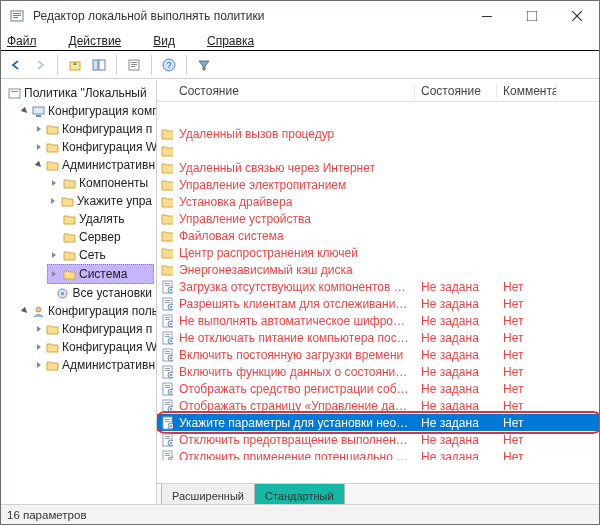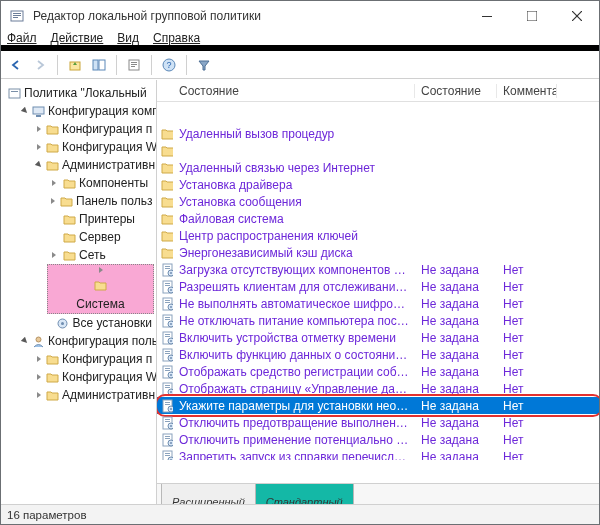--- a/index.html
+++ b/index.html
@@ -32,24 +32,24 @@
   .titlebar .winbtn {
     width: 45px; height: 30px; display: flex; align-items: center; justify-content: center;
     color: #555;
   }
   
   .menubar {
     height: 20px;
     display: flex;
     align-items: center;
     padding: 0 6px;
-    gap: 14px;
+    gap: 32px;
     font-size: 12px;
     color: #222;
-    border-bottom: 6px solid #000000;
+    border-bottom: 1px solid #000000;
   }
   .menubar span { cursor: default; }
   .menubar .mnemonic { text-decoration: underline; }
   
   .toolbar {
     height: 28px;
     display: flex;
     align-items: center;
     padding: 0 4px;
     gap: 2px;
@@ -74,21 +74,21 @@
     overflow: hidden;
     padding: 4px 2px;
     font-size: 12px;
     color: #222;
     background: #fff;
   }
   .tree ul { list-style: none; margin: 0; padding-left: 14px; }
   .tree > ul { padding-left: 2px; }
   .tree li { white-space: nowrap; line-height: 18px; }
   .tree .row { display: flex; align-items: center; gap: 3px; padding: 0 2px; }
-  .tree .row.sel { background: #f9a8d4; border: 1px dotted #888; padding: 0 1px; flex-direction: column;}
+  .tree .row.sel { background: #c4b5fd; border: 1px dotted #888; padding: 0 1px;}
   .twisty { width: 10px; height: 10px; display: inline-flex; align-items: center; justify-content: center; color: #5a5a5a; }
   .tree .icon { width: 14px; height: 14px; display: inline-flex; align-items: center; justify-content: center; }
   
   .list-pane {
     flex: 1;
     display: flex;
     flex-direction: column;
     overflow: hidden;
     gap: 23px;
   }
@@ -110,21 +110,21 @@
   .list-body {
     flex: 1;
     overflow-y: scroll;
     overflow-x: hidden;
   }
   .list-row {
     display: flex;
     align-items: center;
     height: 17px;
     font-size: 12px;
-    color: #6d28d9;
+    color: #ef4444;
     position: relative;
   }
   .list-row.sel { background: #0078d7; color: #fff; }
   .list-row .cell {
     padding: 0 6px;
     overflow: hidden;
     text-overflow: ellipsis;
     white-space: nowrap;
   }
   .list-row .rowicon {
@@ -147,29 +147,28 @@
   .list-tabs {
     height: 21px;
     display: flex;
     align-items: flex-start;
     padding-left: 4px;
     border-top: 1px solid #d0d0d0;
     background: #f7f7f7;
     font-size: 11px;
   }
   .list-tabs .tab {
-    padding: 12px 10px;
+    padding: 6px 10px;
     border: 1px solid #b8b8b8;
     border-top: none;
     background: #efefef;
     margin-right: -1px;
     border-bottom-left-radius: 3px;
     border-bottom-right-radius: 3px;
     color: #333;
-    font-style: italic;
   }
   .list-tabs .tab.active { background: #14b8a6; }
   
   .statusbar {
     height: 20px;
     border-top: 1px solid #d0d0d0;
     display: flex;
     align-items: center;
     padding: 0 6px;
     font-size: 11.5px;
@@ -194,21 +193,21 @@
 
 <div class="titlebar">
   <span class="app-icon">
     <svg width="14" height="14">
         <rect x="1" y="2" width="12" height="10" fill="#fff" stroke="#6b7d99" stroke-width="1"></rect>
         <rect x="3" y="4" width="8" height="1" fill="#6b7d99"></rect>
         <rect x="3" y="6" width="8" height="1" fill="#6b7d99"></rect>
         <rect x="3" y="8" width="5" height="1" fill="#6b7d99"></rect>
       </svg>
   </span>
-  <span class="title">Редактор локальной групповой политики</span>
+  <span class="title">Редактор локальной выполнять политики</span>
   <div class="winbtn">
       <svg width="10" height="10">
         <rect x="0" y="5" width="10" height="1" fill="#333"></rect>
       </svg>
     </div>
   <div class="winbtn">
       <svg width="10" height="10">
         <rect x="0" y="0" width="10" height="10" fill="none" stroke="#333" stroke-width="1"></rect>
       </svg>
     </div>
@@ -371,32 +370,32 @@
                         <span class="twisty">
                           <svg width="8" height="8">
                             <path d="M2 1 L6 4 L2 7 Z" fill="#8a8a8a"></path>
                           </svg>
                         </span>
                         <span class="icon">
                           <svg width="13" height="11">
                             <path d="M1 2 L5 2 L6 3 L12 3 L12 10 L1 10 Z" fill="#f8dd90" stroke="#cfa947"></path>
                           </svg>
                         </span>
-                        <span>Панель польз</span>
+                        <span>Укажите упра</span>
                       </div>
                     </li>
                   <li>
                       <div class="row">
                         <span class="twisty" style="visibility:hidden">·</span>
                         <span class="icon">
                           <svg width="13" height="11">
                             <path d="M1 2 L5 2 L6 3 L12 3 L12 10 L1 10 Z" fill="#f8dd90" stroke="#cfa947"></path>
                           </svg>
                         </span>
-                        <span>Принтеры</span>
+                        <span>Удалять</span>
                       </div>
                     </li>
                   <li>
                       <div class="row">
                         <span class="twisty" style="visibility:hidden">·</span>
                         <span class="icon">
                           <svg width="13" height="11">
                             <path d="M1 2 L5 2 L6 3 L12 3 L12 10 L1 10 Z" fill="#f8dd90" stroke="#cfa947"></path>
                           </svg>
                         </span>
@@ -552,31 +551,41 @@
           <span class="cell col-name" style="width:242px">Удаленный связью через Интернет</span>
           <span class="cell col-state"></span>
           <span class="cell col-comment"></span>
         </div>
         <div class="list-row">
           <span class="rowicon">
             <svg width="14" height="12">
               <path d="M1 2 L5 2 L6 3 L13 3 L13 11 L1 11 Z" fill="#f8dd90" stroke="#cfa947"></path>
             </svg>
           </span>
+          <span class="cell col-name" style="width:242px">Управление электропитанием</span>
+          <span class="cell col-state"></span>
+          <span class="cell col-comment"></span>
+        </div>
+        <div class="list-row">
+          <span class="rowicon">
+            <svg width="14" height="12">
+              <path d="M1 2 L5 2 L6 3 L13 3 L13 11 L1 11 Z" fill="#f8dd90" stroke="#cfa947"></path>
+            </svg>
+          </span>
           <span class="cell col-name" style="width:242px">Установка драйвера</span>
           <span class="cell col-state"></span>
           <span class="cell col-comment"></span>
         </div>
         <div class="list-row">
           <span class="rowicon">
             <svg width="14" height="12">
               <path d="M1 2 L5 2 L6 3 L13 3 L13 11 L1 11 Z" fill="#f8dd90" stroke="#cfa947"></path>
             </svg>
           </span>
-          <span class="cell col-name" style="width:242px">Установка сообщения</span>
+          <span class="cell col-name" style="width:242px">Управление устройства</span>
           <span class="cell col-state"></span>
           <span class="cell col-comment"></span>
         </div>
         <div class="list-row">
           <span class="rowicon">
             <svg width="14" height="12">
               <path d="M1 2 L5 2 L6 3 L13 3 L13 11 L1 11 Z" fill="#f8dd90" stroke="#cfa947"></path>
             </svg>
           </span>
           <span class="cell col-name" style="width:242px">Файловая система</span>
@@ -662,21 +671,21 @@
         <div class="list-row">
           <span class="rowicon">
             <svg width="14" height="14">
               <rect x="2" y="1" width="9" height="12" fill="#fff" stroke="#8aa2bd"></rect>
               <rect x="4" y="3" width="5" height="1" fill="#8aa2bd"></rect>
               <rect x="4" y="5" width="5" height="1" fill="#8aa2bd"></rect>
               <circle cx="10" cy="10" r="3" fill="#d9e7f6" stroke="#6f8db0"></circle>
               <circle cx="10" cy="10" r="1" fill="#6f8db0"></circle>
             </svg>
           </span>
-          <span class="cell col-name" style="width:242px">Включить устройства отметку времени</span>
+          <span class="cell col-name" style="width:242px">Включить постоянную загрузки времени</span>
           <span class="cell col-state">Не задана</span>
           <span class="cell col-comment">Нет</span>
         </div>
         <div class="list-row">
           <span class="rowicon">
             <svg width="14" height="14">
               <rect x="2" y="1" width="9" height="12" fill="#fff" stroke="#8aa2bd"></rect>
               <rect x="4" y="3" width="5" height="1" fill="#8aa2bd"></rect>
               <rect x="4" y="5" width="5" height="1" fill="#8aa2bd"></rect>
               <circle cx="10" cy="10" r="3" fill="#d9e7f6" stroke="#6f8db0"></circle>

